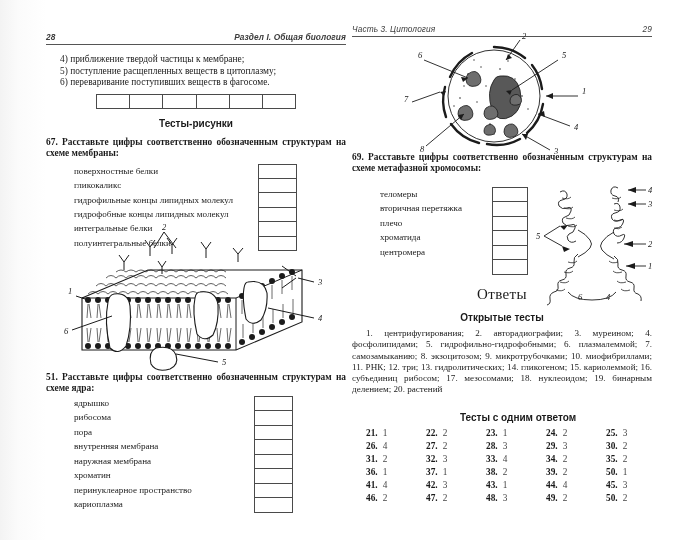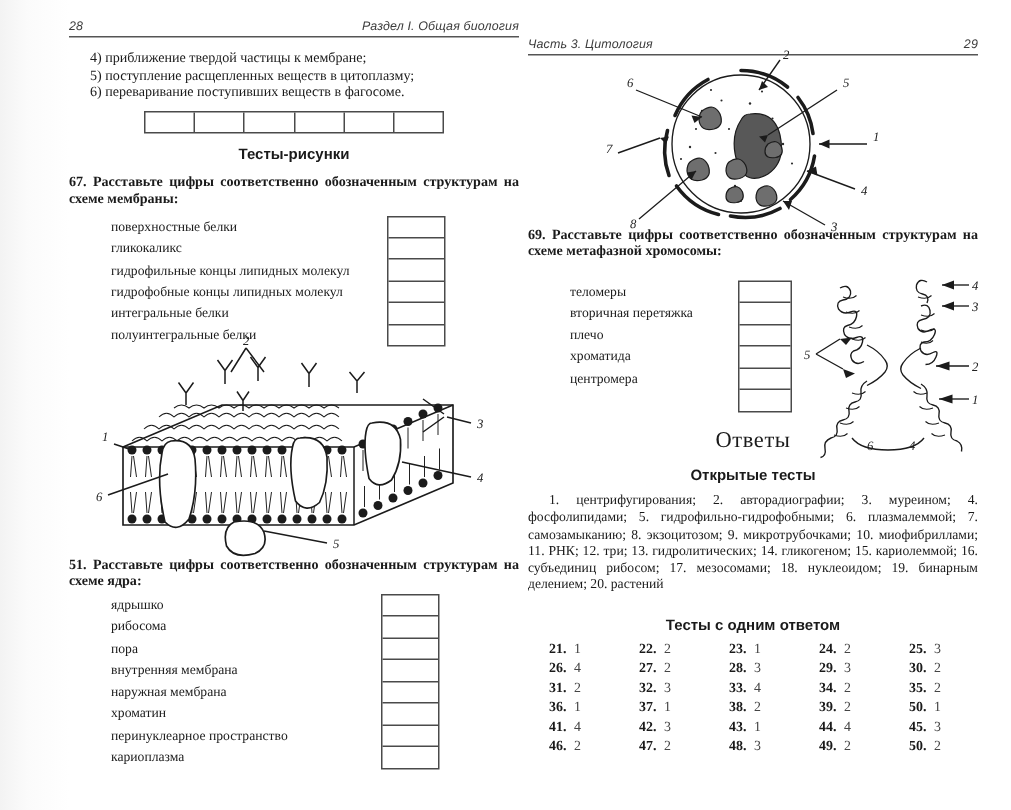--- a/index.html
+++ b/index.html
@@ -118,21 +118,21 @@
     fill:#222;
   }
 </style>
 </head>
 <body>
 
 <div class="page">
 
   <div class="col col-left">
 
-    <div class="runhead rh-left" style="margin-top:12px;">
+    <div class="runhead rh-left" style="margin-top:32px;font-weight:bold;">
       <span class="folio">28</span>
       <span class="title">Раздел I. Общая биология</span>
     </div>
 
     <div style="margin-top:9px;padding-left:14px;">
       <div class="body-line">4) приближение твердой частицы к мембране;</div>
       <div class="body-line">5) поступление расщепленных веществ в цитоплазму;</div>
       <div class="body-line">6) переваривание поступивших веществ в фагосоме.</div>
     </div>
 
@@ -471,21 +471,21 @@
         </g>
       </svg>
     </div>
 
     <div class="big-head" style="position:absolute;top:286px;left:0;width:300px;">Ответы</div>
 
     <div class="center-head" style="position:absolute;top:312px;left:0;width:300px;">Открытые тесты</div>
 
     <div class="ans-par" style="position:absolute;top:328px;left:0;width:300px;">1. центрифугирования; 2. авторадиографии; 3. муреином; 4. фосфолипидами; 5. гидрофильно-гидрофобными; 6. плазмалеммой; 7. самозамыканию; 8. экзоцитозом; 9. микротрубочками; 10. миофибриллами; 11. РНК; 12. три; 13. гидролитических; 14. гликогеном; 15. кариолеммой; 16. субъединиц рибосом; 17. мезосомами; 18. нуклеоидом; 19. бинарным делением; 20. растений</div>
 
-    <div class="center-head" style="position:absolute;top:412px;left:0;width:300px;">Тесты с одним ответом</div>
+    <div class="center-head" style="position:absolute;top:412px;left:16px;width:300px;">Тесты с одним ответом</div>
 
     <div class="grid" style="position:absolute;top:428px;left:0;width:300px;" id="answer-grid">
         <div class="it"><b>21.</b><span>1</span></div>
         <div class="it"><b>22.</b><span>2</span></div>
         <div class="it"><b>23.</b><span>1</span></div>
         <div class="it"><b>24.</b><span>2</span></div>
         <div class="it"><b>25.</b><span>3</span></div>
         <div class="it"><b>26.</b><span>4</span></div>
         <div class="it"><b>27.</b><span>2</span></div>
         <div class="it"><b>28.</b><span>3</span></div>

